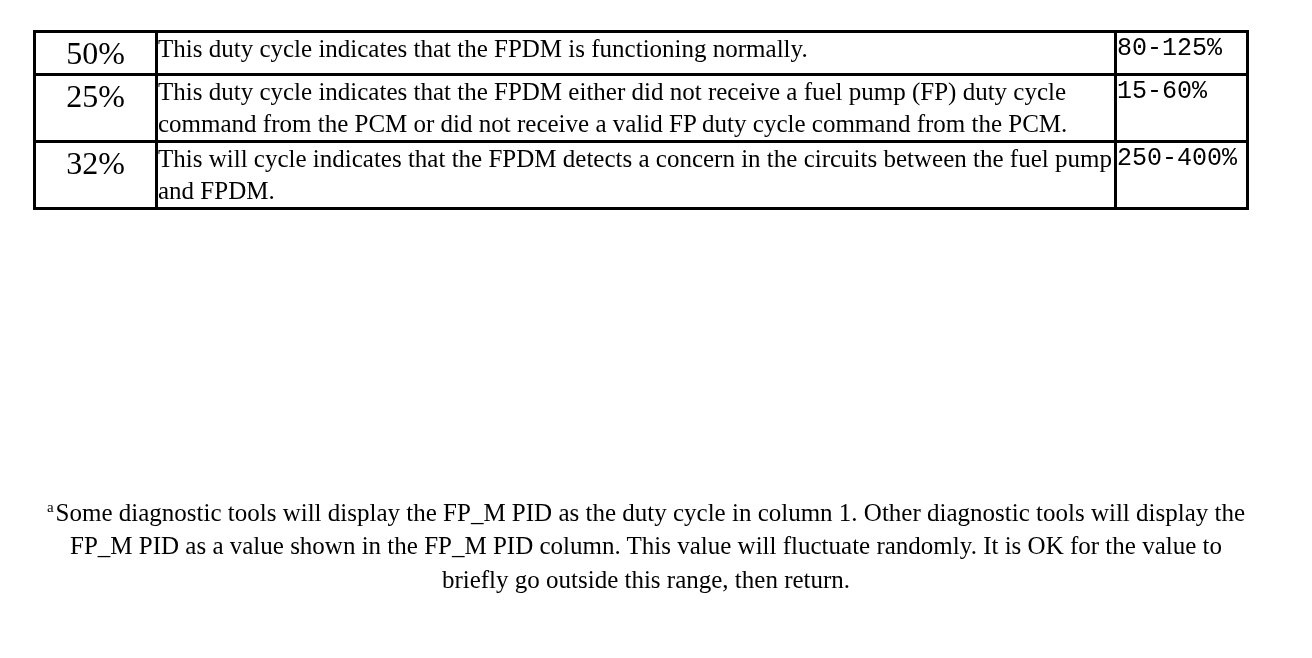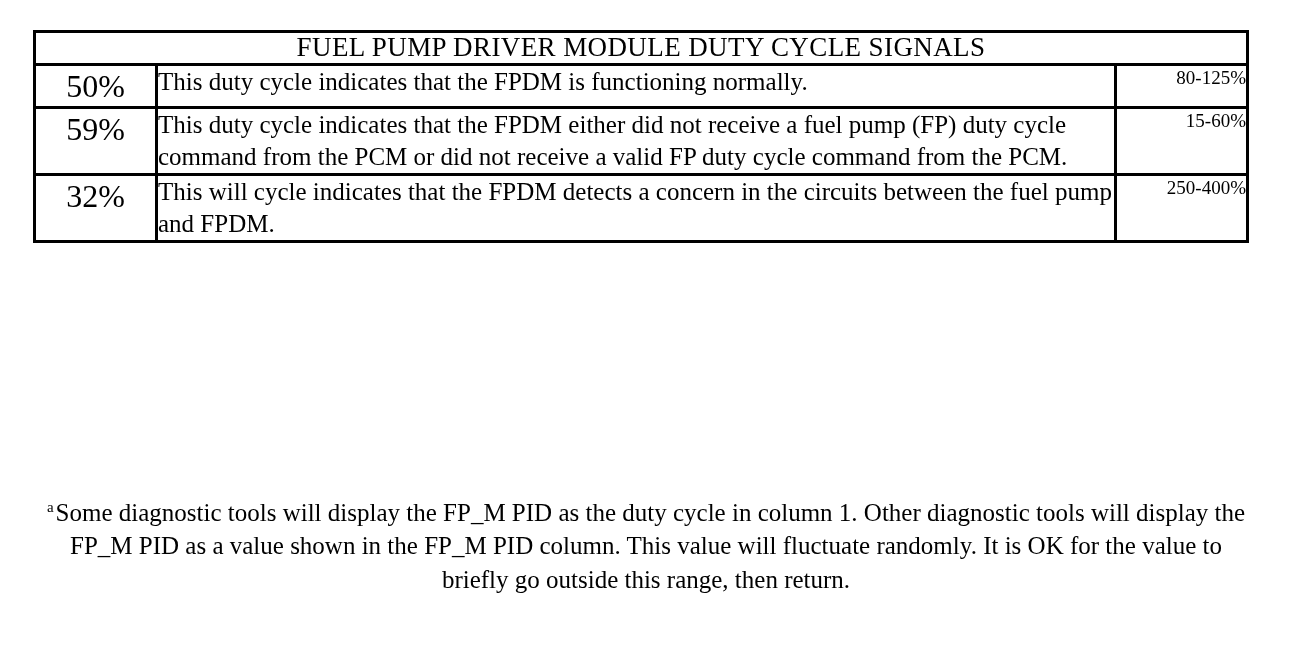--- a/index.html
+++ b/index.html
@@ -63,24 +63,25 @@
     line-height: 1.25;
   }
   td.comments {
     font-size: 25px;
     line-height: 1.28;
     padding: 9px 10px 10px 12px;
     text-align: left;
     margin-left: 34px;
   }
   td.pid {
-    text-align: right;
-    font-size: 19px;
+    text-align: left;
+    font-size: 25px;
     padding: 9px 4px 10px 4px;
     line-height: 1.25;
+    font-family: Liberation Mono, monospace;
   }
   .sup {
     font-size: 15px;
     vertical-align: super;
     line-height: 0;
   }
   .footnote {
     position: absolute;
     left: 36px;
     top: 496px;
@@ -103,29 +104,26 @@
 
   <div class="table-wrap">
     <table class="fpdm">
       <colgroup>
         <col class="col-duty">
         <col>
         <col class="col-pid">
       </colgroup>
       <tbody>
         <tr>
-          <td class="title-cell" colspan="3">FUEL PUMP DRIVER MODULE DUTY CYCLE SIGNALS</td>
-        </tr>
-        <tr>
           <td class="duty">50%</td>
           <td class="comments">This duty cycle indicates that the FPDM is functioning normally.</td>
           <td class="pid">80-125%</td>
         </tr>
         <tr>
-          <td class="duty">59%</td>
+          <td class="duty">25%</td>
           <td class="comments">This duty cycle indicates that the FPDM either did not receive a fuel pump (FP) duty cycle command from the PCM or did not receive a valid FP duty cycle command from the PCM.</td>
           <td class="pid">15-60%</td>
         </tr>
         <tr>
           <td class="duty">32%</td>
           <td class="comments">This will cycle indicates that the FPDM detects a concern in the circuits between the fuel pump and FPDM.</td>
           <td class="pid">250-400%</td>
         </tr>
       </tbody>
     </table>

